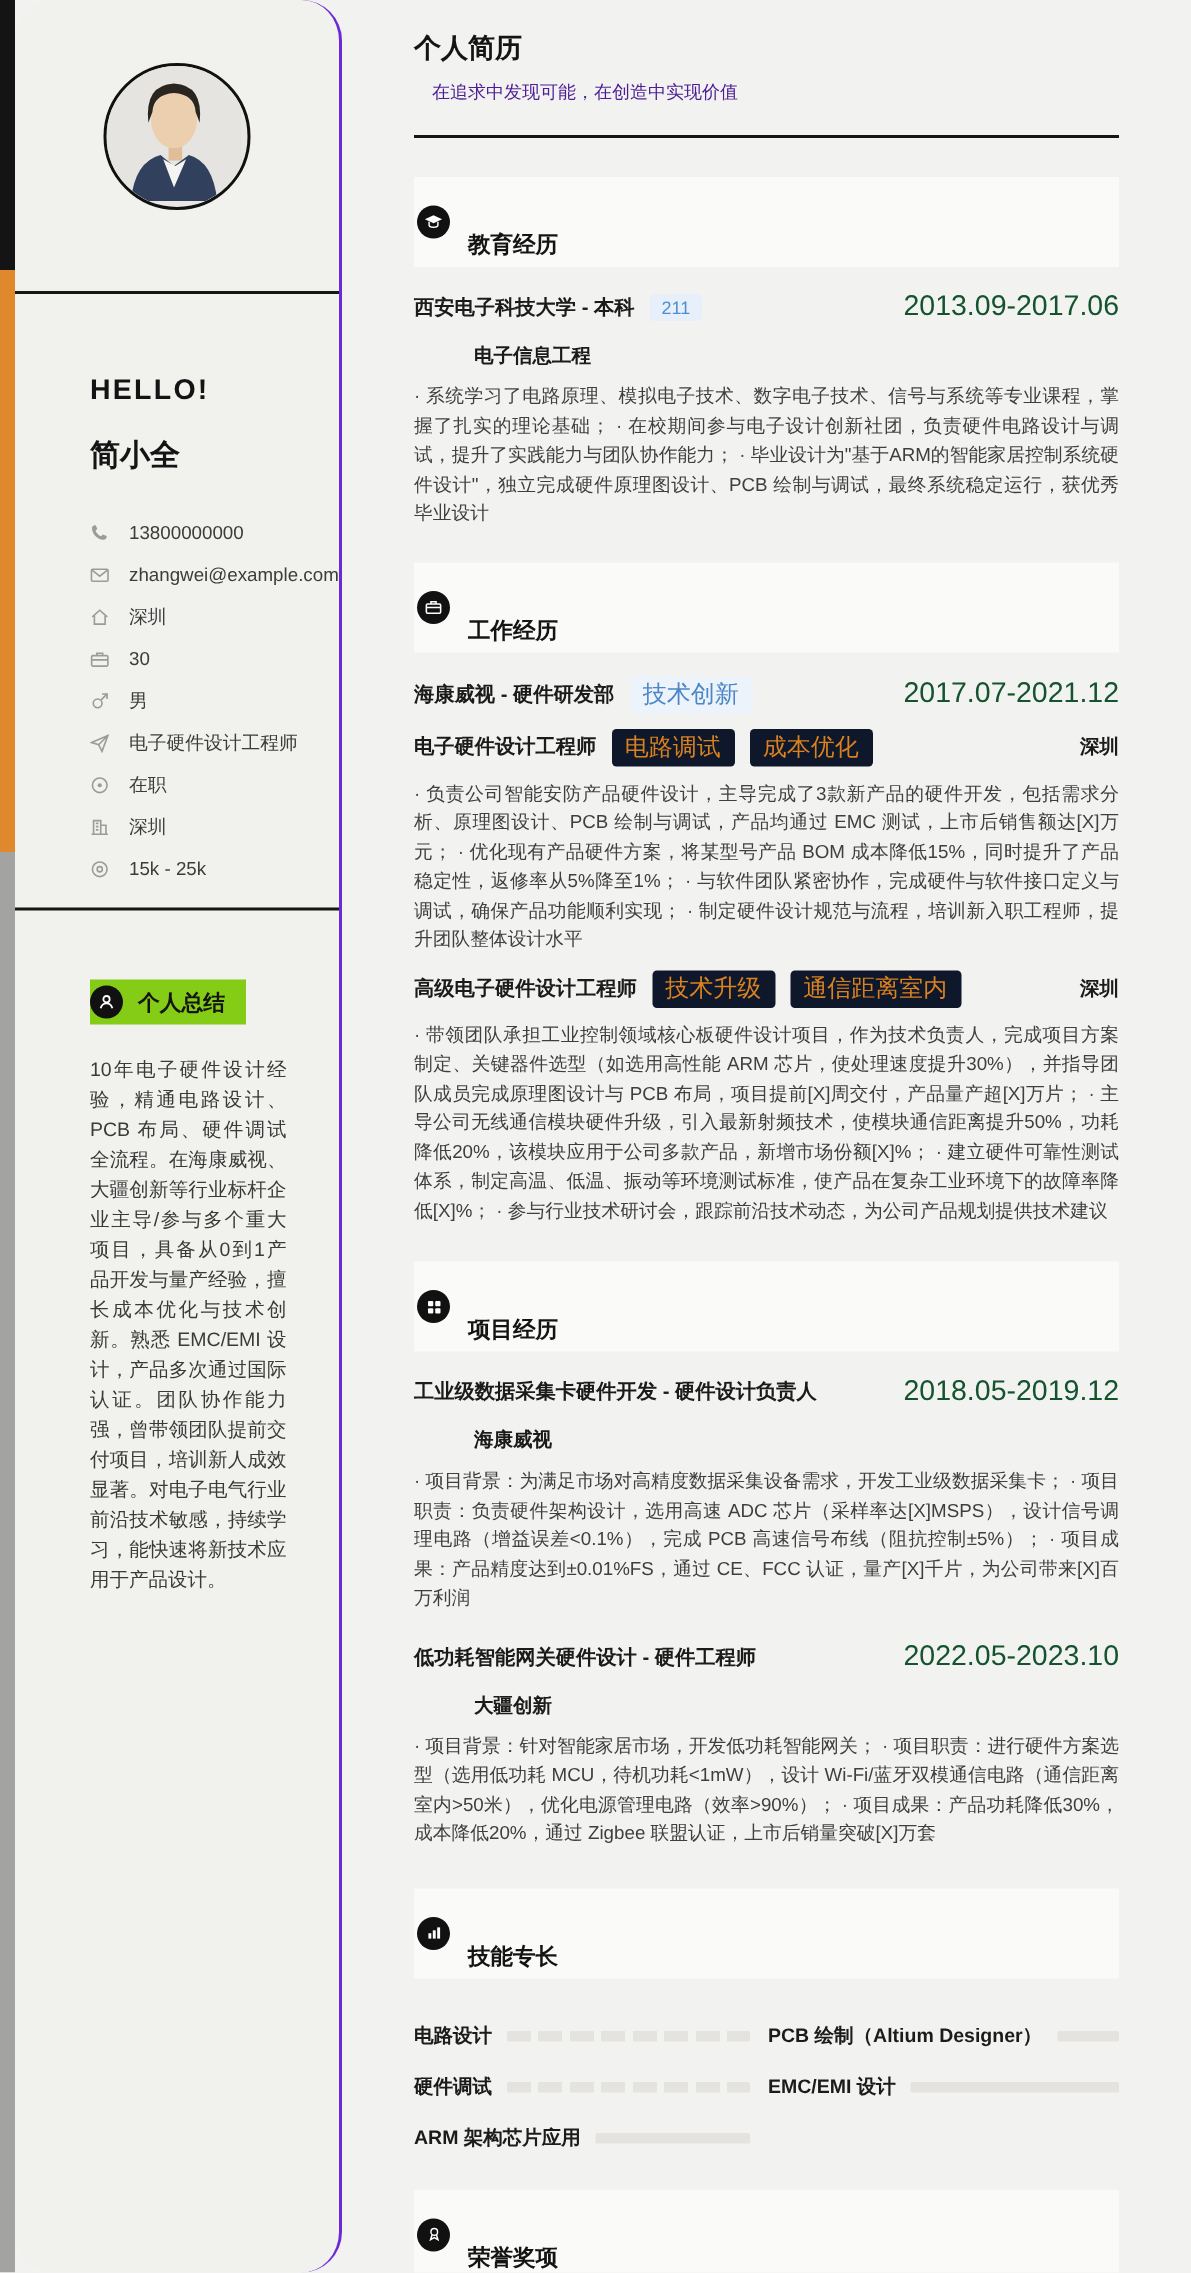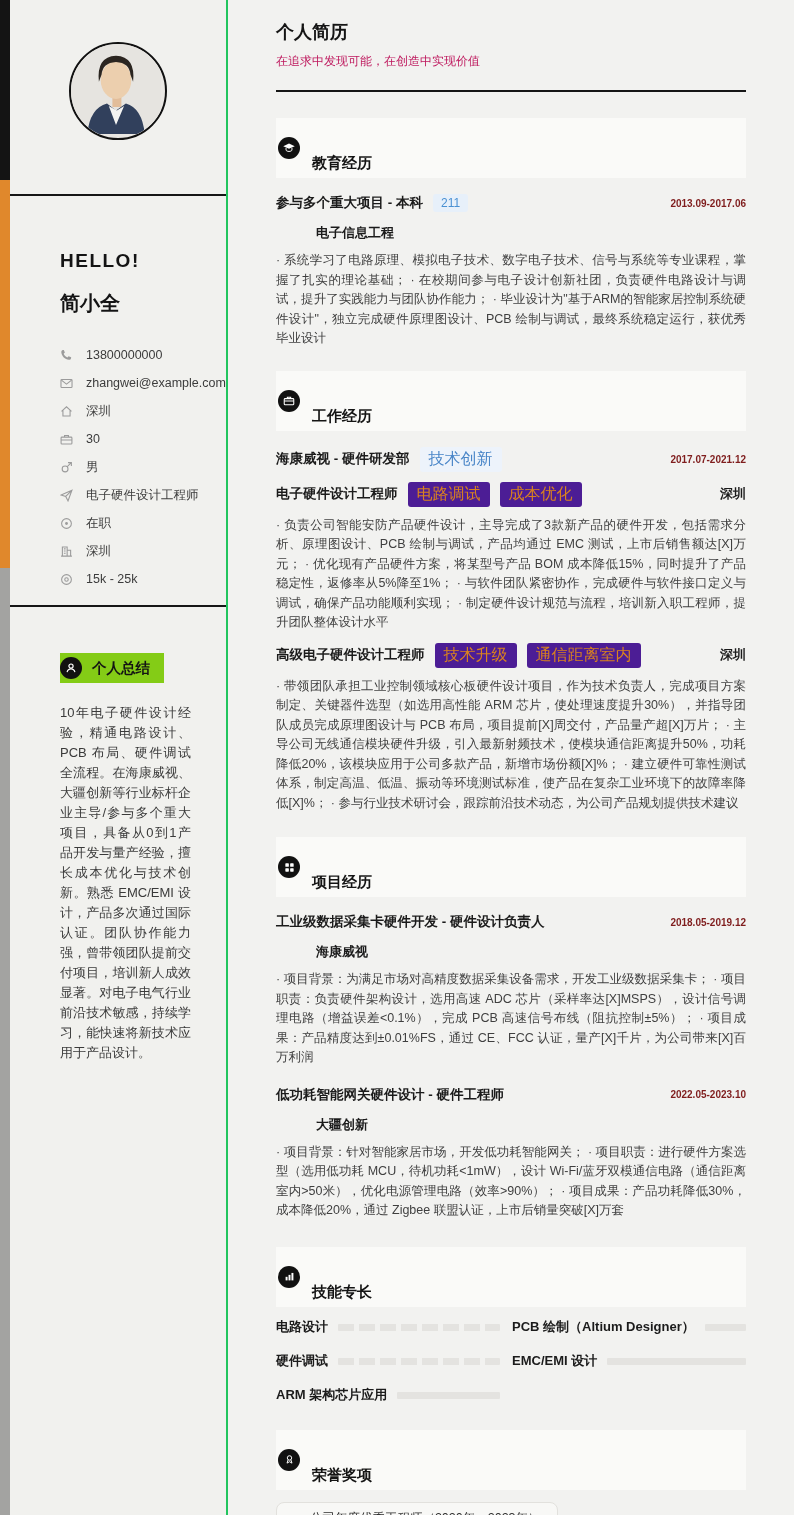--- a/index.html
+++ b/index.html
@@ -12,61 +12,61 @@
   }
   .page{display:flex;width:794px;height:1515px;}
 
   
   .accent-col{width:10px;display:flex;flex-direction:column;flex:0 0 10px;}
   .accent-black{height:180px;background:#141414;}
   .accent-orange{height:388px;background:var(--accent-orange,#e0882c);}
   .accent-gray{flex:1;background:#a3a3a1;}
 
   
-  .sidebar{width:218px;flex:0 0 218px;background:#f1f1ee;border-right:2px solid #22c55e;box-sizing:border-box;}
+  .sidebar{width:218px;flex:0 0 218px;background:#f1f1ee;border-right:2px solid #6d28d9;box-sizing:border-box;border-radius:27px;}
   .photo-block{height:196px;border-bottom:2px solid #161616;box-sizing:border-box;display:flex;justify-content:center;}
   .photo-ring{margin-top:42px;width:94px;height:94px;border-radius:50%;border:2px solid #111;overflow:hidden;background:#e9e7e3;}
   .photo-ring svg{display:block;}
   .hello{margin:54px 0 0 50px;font-size:19px;font-weight:800;letter-spacing:1.5px;color:#141414;}
   .side-name{margin:18px 0 0 50px;font-size:20px;font-weight:700;color:#141414;}
   .contact-list{margin:24px 0 0 50px;}
   .contact-item{display:flex;align-items:center;height:28px;}
   .contact-item .cicon{width:13px;height:13px;margin-right:13px;flex:0 0 13px;display:flex;align-items:center;justify-content:center;}
   .contact-item .ctext{font-size:12.5px;color:#3c3c3c;white-space:nowrap;}
   .side-divider{border-top:2px solid #161616;margin-top:12px;}
   .summary-head{margin:46px 0 0 50px;display:inline-flex;align-items:center;background:#84cc16;padding:4px 14px 4px 0;}
   .summary-head .shicon{width:22px;height:22px;border-radius:50%;background:#111;display:flex;align-items:center;justify-content:center;margin-right:10px;}
   .summary-title{font-size:14.5px;font-weight:700;color:#141414;}
   .summary-text{margin:20px 35px 0 50px;font-size:13px;line-height:20px;color:#3a3a3a;text-align:justify;}
 
   
   .main{flex:1;background:#f2f2f0;box-sizing:border-box;padding:0 48px;}
   .page-head{height:92px;box-sizing:border-box;border-bottom:2px solid #161616;padding-top:20px;}
   .page-title{font-size:18px;font-weight:700;color:#141414;}
-  .page-subtitle{margin-top:9px;font-size:12px;color:#be185d;}
+  .page-subtitle{margin-top:9px;font-size:12px;color:#4c1d95;margin-left:12px;}
 
   .section-head{margin-top:26px;display:flex;align-items:center;background:#fafaf8;padding:5px 0 5px 2px;}
   .section-head .sicon{width:22px;height:22px;border-radius:50%;background:#111;display:flex;align-items:center;justify-content:center;margin-right:12px;flex:0 0 22px;}
   .section-title{font-size:15px;font-weight:700;color:#141414;margin-top:31px;}
 
   .entry-row{display:flex;align-items:center;justify-content:space-between;margin-top:16px;}
   .entry-left{display:flex;align-items:center;gap:10px;min-width:0;}
   .entry-name{font-size:13.5px;font-weight:700;color:#1b1b1b;white-space:nowrap;}
-  .entry-date{font-size:10px;font-weight:700;color:#7f1d1d;white-space:nowrap;}
+  .entry-date{font-size:19px;font-weight:400;color:#14532d;white-space:nowrap;}
   .entry-loc{font-size:13px;font-weight:700;color:#1b1b1b;}
   .row2{margin-top:10px;}
   .tag{font-size:16px;padding:2px 9px;border-radius:3px;white-space:nowrap;}
   .tag-blue{color:var(--tag-blue,#4a86c8);background:#edf3fb;}
-  .tag-orange{color:var(--tag-orange,#d9821f);background:#4c1d95;}
+  .tag-orange{color:var(--tag-orange,#d9821f);background:#0f172a;}
   .badge-211{font-size:12px;color:var(--badge-blue,#4a90d2);background:#e7f0fa;padding:2px 8px;border-radius:3px;}
   .sub-name{margin-top:12px;font-size:13px;font-weight:700;color:#1b1b1b;padding-left:40px;}
   .para{margin-top:9px;font-size:12.5px;line-height:19.5px;color:#3f3f3f;text-align:justify;}
 
   
-  .skills-grid{margin-top:10px;display:grid;grid-template-columns:224px auto;column-gap:12px;row-gap:13px;}
+  .skills-grid{margin-top:28px;display:grid;grid-template-columns:224px auto;column-gap:12px;row-gap:13px;}
   .skill-row{display:flex;align-items:center;height:21px;}
   .skill-label{font-size:13px;font-weight:700;color:#1b1b1b;margin-right:10px;white-space:nowrap;}
   .skill-track{flex:1;height:7px;background:#e4e3e0;border-radius:1px;position:relative;overflow:hidden;}
   .skill-fill{height:100%;background:#161616;}
   .skill-track.striped{background:repeating-linear-gradient(90deg,#e4e3e0 0 16px,#f2f2f0 16px 21px);}
   .skill-fill.striped{background:repeating-linear-gradient(90deg,#161616 0 16px,rgba(0,0,0,0) 16px 21px);}
 
   
   .honor-pill{display:flex;align-items:center;width:fit-content;margin-top:12px;background:#f8f8f6;border:1px solid #e2e1dd;border-radius:8px;padding:7px 16px;}
   .honor-caret{font-size:9px;color:#141414;margin-right:10px;}
@@ -205,21 +205,21 @@
       <span class="sicon">
         <svg width="14" height="14" viewBox="0 0 20 20">
             <path d="M10 3.6 1.8 7.4 10 11.2l8.2-3.8Z" fill="#fff"></path>
             <path d="M5.8 9.8v3c0 1.2 1.9 2.1 4.2 2.1s4.2-.9 4.2-2.1v-3" fill="none" stroke="#fff" stroke-width="1.4"></path>
           </svg>
       </span>
       <span class="section-title">教育经历</span>
     </div>
     <div class="entry-row">
       <div class="entry-left">
-        <span class="entry-name">参与多个重大项目 - 本科</span>
+        <span class="entry-name">西安电子科技大学 - 本科</span>
         <span class="badge-211">211</span>
       </div>
       <span class="entry-date">2013.09-2017.06</span>
     </div>
     <div class="sub-name">电子信息工程</div>
     <div class="para">· 系统学习了电路原理、模拟电子技术、数字电子技术、信号与系统等专业课程，掌握了扎实的理论基础； · 在校期间参与电子设计创新社团，负责硬件电路设计与调试，提升了实践能力与团队协作能力； · 毕业设计为"基于ARM的智能家居控制系统硬件设计"，独立完成硬件原理图设计、PCB 绘制与调试，最终系统稳定运行，获优秀毕业设计</div>
 
     <div class="section-head" style="margin-top:22px;">
       <span class="sicon">
         <svg width="14" height="14" viewBox="0 0 20 20" fill="none" stroke="#fff" stroke-width="1.5">

